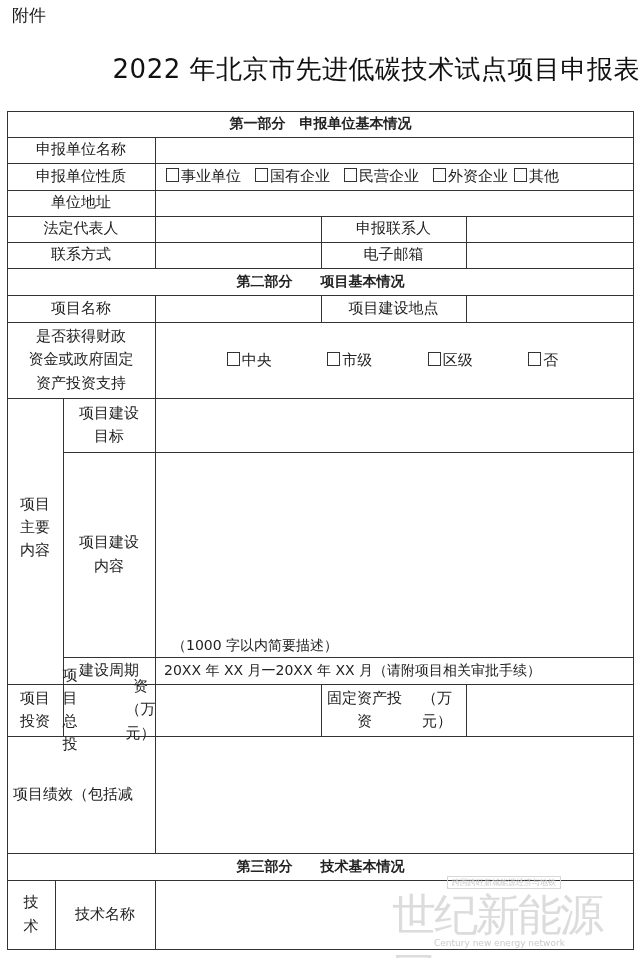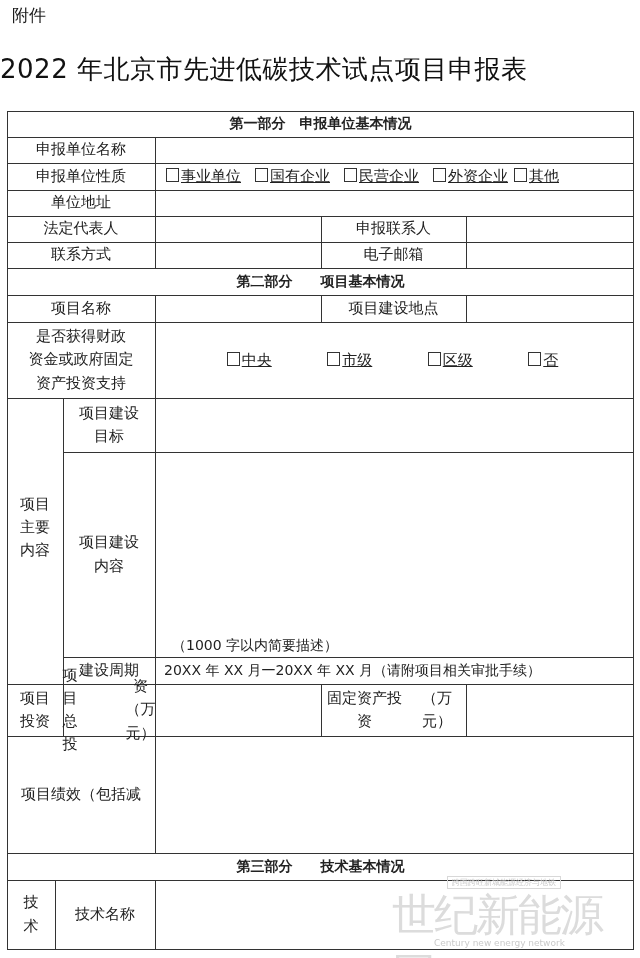--- a/index.html
+++ b/index.html
@@ -1,26 +1,26 @@
 <!DOCTYPE html>
 <html><head>
 <meta charset="utf-8">
 <style>
   html, body { margin:0; padding:0; background:#ffffff; }
   body { width:640px; height:958px; position:relative; overflow:hidden;
          font-family:"DejaVu Sans","Liberation Sans",sans-serif; color:#1a1a1a; }
   .attach { position:absolute; left:12px; top:4px; font-size:17px; }
-  .title { position:absolute; left:0; width:640px; top:52px; text-align:left; font-size:26px; letter-spacing:0.5px; color:#111; }
+  .title { position:absolute; left:0; width:640px; top:52px; text-align:right; font-size:26px; letter-spacing:0.5px; color:#111; }
   .cell { position:absolute; box-sizing:border-box; display:flex; align-items:center; justify-content:center;
           text-align:center; font-size:15px; line-height:1.55; color:#222; }
   .hline { position:absolute; height:1px; background:#333; }
   .vline { position:absolute; width:1px; background:#333; }
   .bold { font-weight:bold; font-size:14px; }
   .opts { justify-content:flex-start; padding-left:10px; gap:0; white-space:nowrap; font-size:15px; }
-  .opt { margin-right:14px;text-decoration:underline; }
+  .opt { margin-right:14px; }
   .opt .box { display:inline-block; width:11px; height:12px; border:1px solid #333; margin-right:2px; vertical-align:-1px; }
   .fund-opts { justify-content:space-around; padding:0 40px 0 50px;text-align:center; }
   .topleft { align-items:flex-end; justify-content:flex-start; padding:4px 0 0 16px; font-size:14px; }
   .left { justify-content:flex-start; padding-left:8px; font-size:14px; }
   .watermark { position:absolute; left:392px; top:876px; width:250px; height:80px; color:#cfcfcf; pointer-events:none; }
   .wm-top { position:absolute; left:55px; top:0; font-size:8px; border:1px solid #d8d8d8; padding:0 4px; color:#c8c8c8; }
   .wm-main { position:absolute; left:0; top:10px; font-size:44px; font-family:"DejaVu Serif",serif; letter-spacing:-2px; color:#dcdcdc; }
   .wm-sub { position:absolute; left:42px; top:62px; font-size:9px; color:#cacaca; }
 </style>
 </head>
@@ -141,21 +141,21 @@
     <div>项目总投</div>
     <div>资（万元）</div>
   </div>
   <div class="cell" style="left:156px;top:685px;width:165px;height:51px;"></div>
   <div class="cell" style="left:321px;top:684px;width:145px;height:52px;flex-direction:row;">
     <div>固定资产投资</div>
     <div>（万元）</div>
   </div>
   <div class="cell" style="left:467px;top:685px;width:166px;height:51px;"></div>
 
-  <div class="cell" style="left:7px;top:736px;width:148px;height:117px;flex-direction:column;align-items:flex-start;padding-left:14px;">
+  <div class="cell" style="left:7px;top:736px;width:148px;height:117px;flex-direction:column;align-items:flex-start;padding-left:6px;">
     <div>项目绩效（包括减</div>
   </div>
   <div class="cell" style="left:156px;top:737px;width:477px;height:116px;"></div>
 
   <div class="cell bold" style="left:7px;top:853px;width:627px;height:27px;">第三部分　　技术基本情况</div>
 
   <div class="cell" style="left:7px;top:880px;width:48px;height:69px;flex-direction:column;">
     <div>技</div>
     <div>术</div>
   </div>

